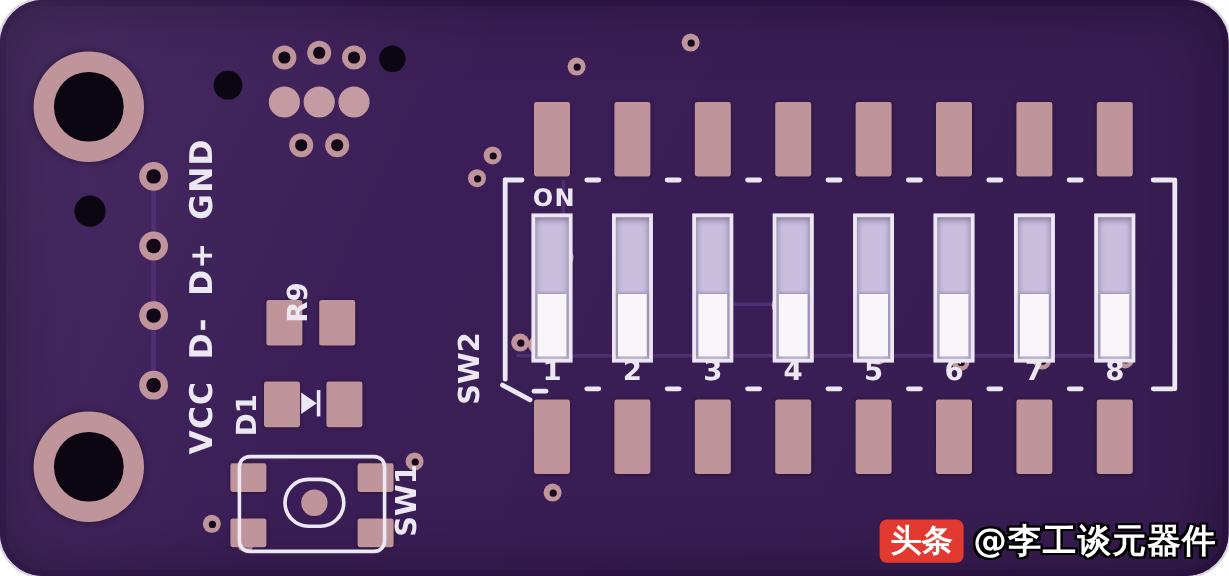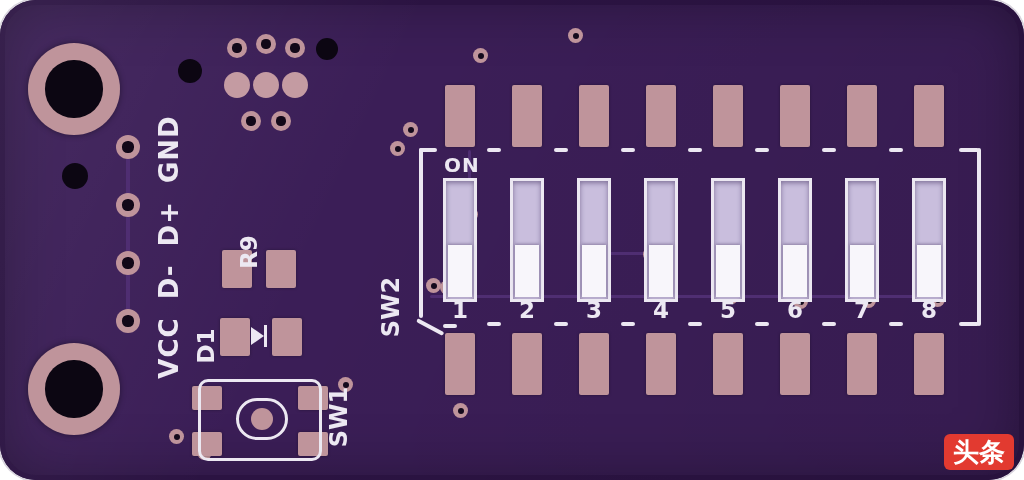--- a/index.html
+++ b/index.html
@@ -219,14 +219,15 @@
       <div class="sw-frame">
           <div class="sw-slider"></div>
         </div>
       <div class="sw-num silk">8</div>
       <div class="pad-v bottom"></div>
     </div>
   </div>
 
   <div class="wm">
     <span class="wm-badge">头条</span>
+    <span class="wm-text">@李工谈元器件</span>
   </div>
 </div>
 
 </body></html>

